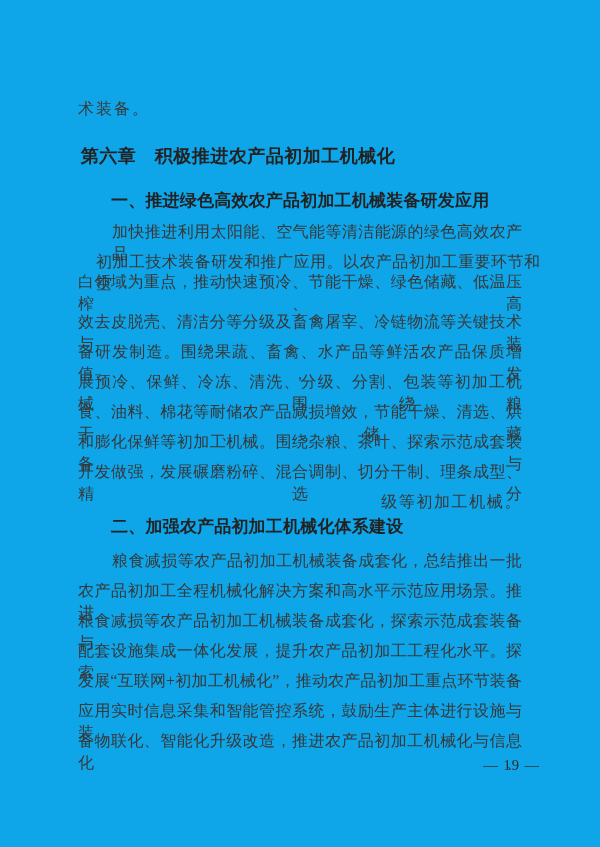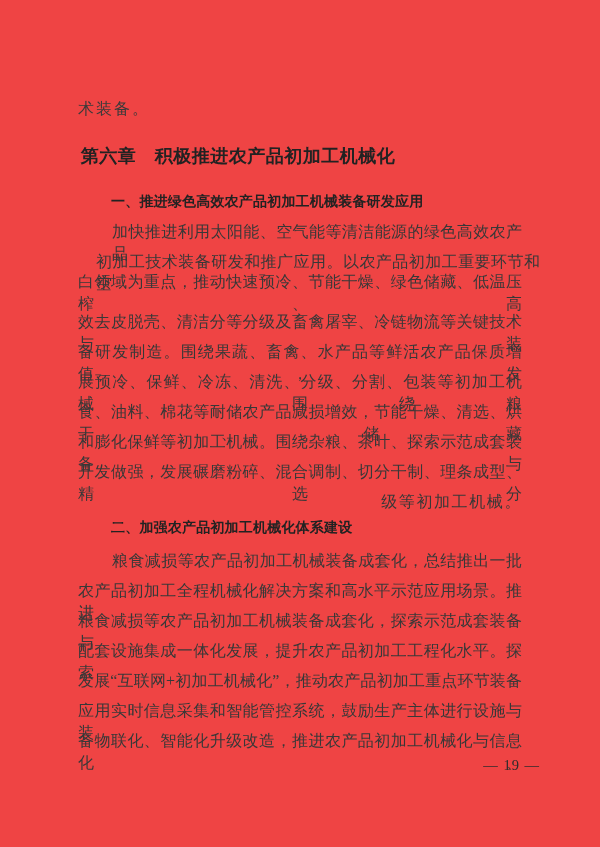--- a/index.html
+++ b/index.html
@@ -5,21 +5,21 @@
   html, body {
     margin: 0;
     padding: 0;
     background: #e8e8e8;
   }
   .page {
     position: relative;
     width: 600px;
     height: 847px;
     margin: 0 auto;
-    background: #ef4444;
+    background: #0ea5e9;
     overflow: hidden;
     font-family: "Liberation Serif", "DejaVu Serif", serif;
     color: #333333;
   }
   .cont-line {
     position: absolute;
     left: 78px;
     top: 98px;
     width: 444px;
     font-size: 16px;
@@ -39,21 +39,21 @@
     line-height: 24px;
     letter-spacing: 0.5px;
     color: #222222;
   }
   .section-heading {
     position: absolute;
     left: 111px;
     width: 420px;
     font-family: "Liberation Sans", "DejaVu Sans", sans-serif;
     font-weight: 700;
-    font-size: 14px;
+    font-size: 17px;
     line-height: 22px;
     letter-spacing: 0.2px;
     color: #222222;
   }
   .text-line {
     position: absolute;
     left: 78px;
     width: 444px;
     font-size: 16px;
     line-height: 22px;

